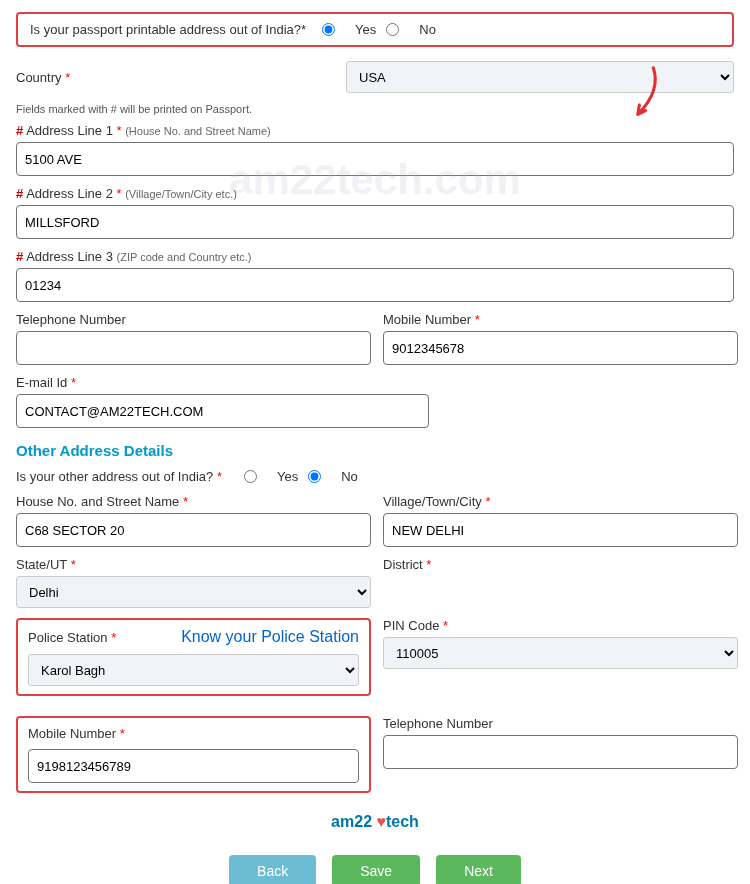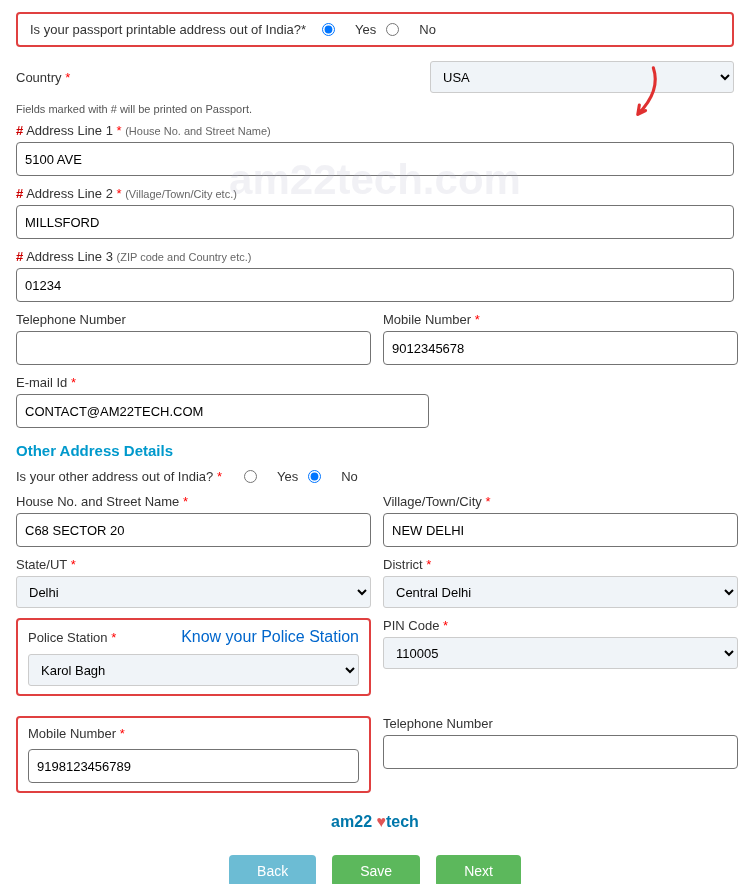--- a/index.html
+++ b/index.html
@@ -173,21 +173,21 @@
       display: flex;
       align-items: center;
       justify-content: space-between;
       margin-bottom: 10px;
     }
     .country-label {
       font-size: 13px;
       font-weight: normal;
     }
     .country-select-wrap {
-      width: 304px;
+      width: 388px;
       position: relative;
     }
     .left-col { flex: 0 0 355px; max-width: 355px; }
     .right-col { flex: 0 0 355px; max-width: 355px; }
     .police-mobile-section {
       border: 2px solid #e04040;
       border-radius: 4px;
       padding: 8px 10px;
       margin-bottom: 10px;
     }
@@ -321,23 +321,20 @@
       </div>
       <select>
         <option>Delhi</option>
       </select>
     </div>
     <div class="form-group right-col">
       <div class="form-label">
         <span>District</span>
         <span class="req">*</span>
       </div>
-      <select>
-        <option>Central Delhi</option>
-      </select>
     </div>
   </div>
 
   <div class="form-row">
     <div class="left-col police-mobile-section" style="padding:8px 10px;">
       <div class="police-station-header">
         <span class="form-label" style="margin-bottom:0;">
           <span>Police Station</span>
           <span class="req">*</span>
         </span>

